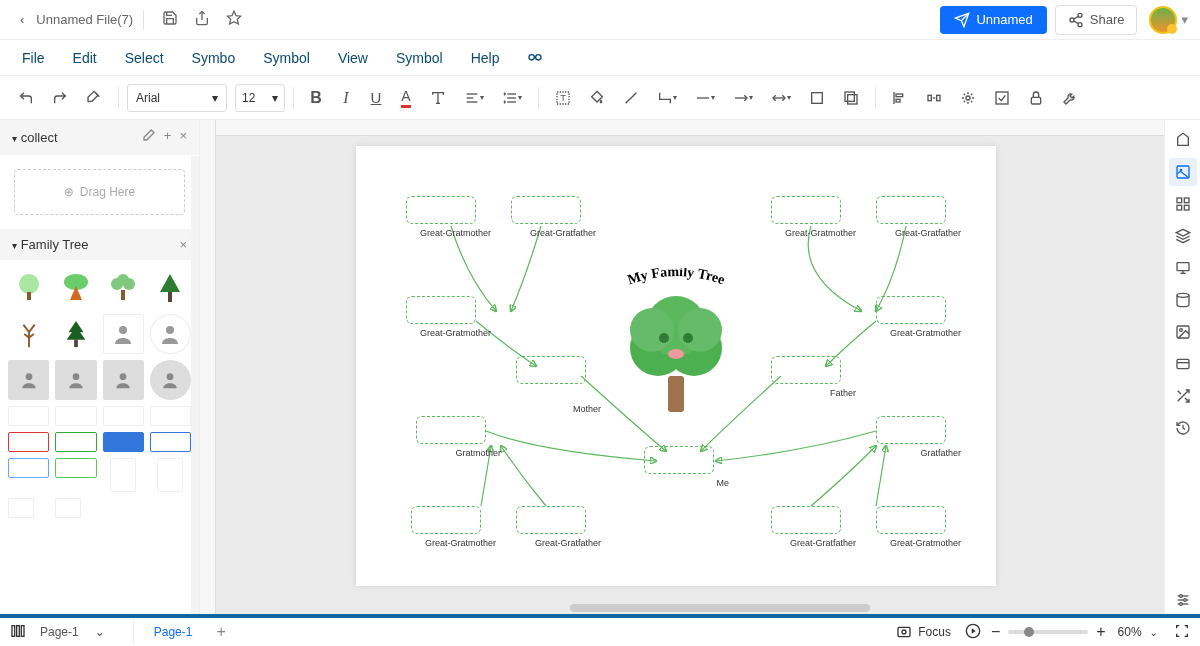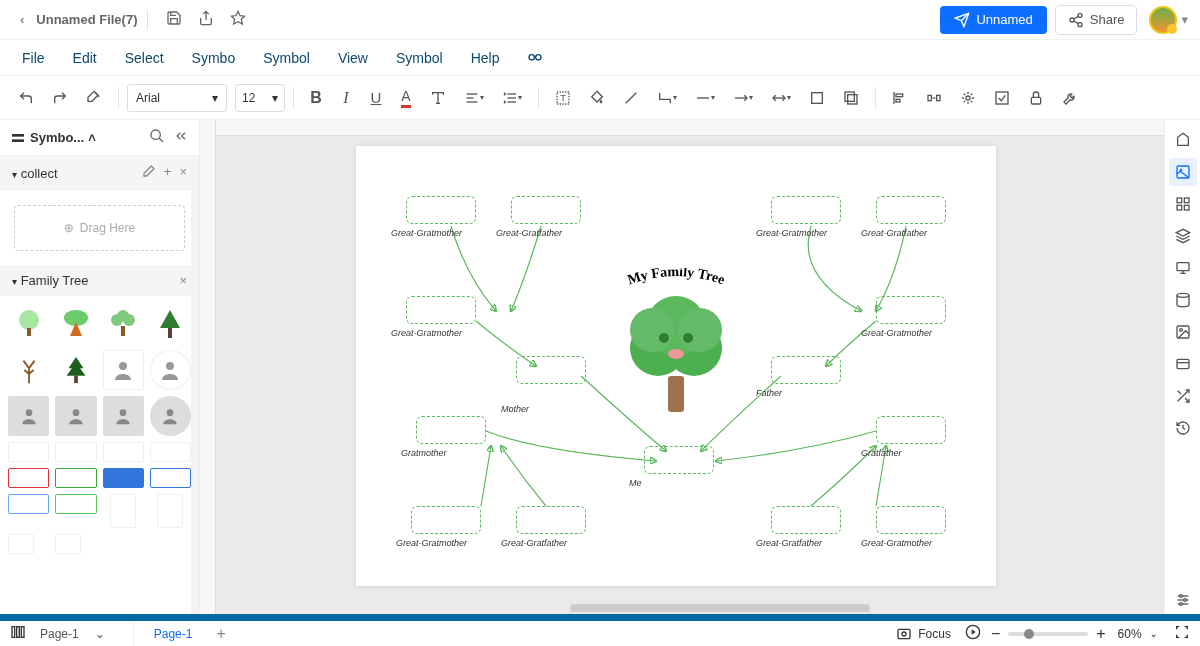--- a/index.html
+++ b/index.html
@@ -1,19 +1,19 @@
 <!DOCTYPE html>
 <html><head>
 <meta charset="utf-8">
 <style>
 * { box-sizing: border-box; margin: 0; padding: 0; }
 body { font-family: -apple-system, "Segoe UI", Arial, sans-serif; font-size: 13px; color: #333; background: #fff; overflow: hidden; width: 1200px; height: 646px; position: relative; }
 .titlebar { height: 40px; display: flex; align-items: center; padding: 0 12px; border-bottom: 1px solid #eee; }
 .titlebar .back { padding: 4px 8px; color: #666; cursor: pointer; }
-.titlebar .filename { margin-left: 4px; font-size: 13px; color: #666; font-weight: bold;}
+.titlebar .filename { margin-left: 4px; font-size: 13px; color: #666;}
 .titlebar .sep { width:1px; height:20px; background:#e3e3e3; margin:0 10px;}
 .titlebar .icon-btn { padding: 6px; color: #666; cursor: pointer; margin: 0 2px;}
 .titlebar .spacer { flex: 1; }
 .btn-publish { background: #0d6efd; color: #fff; border-radius: 4px; padding: 6px 14px; display: flex; align-items: center; gap: 6px; cursor: pointer; font-size:13px;}
 .btn-share { border:1px solid #ddd; border-radius:4px; padding:6px 12px; margin-left:8px; display:flex; align-items:center; gap:6px; cursor:pointer; color:#555; font-size:13px;}
 .avatar { width:28px; height:28px; border-radius:50%; background: linear-gradient(#6ab04c, #f0932b); margin-left:12px; border:2px solid #f1c40f; position:relative;}
 .avatar::after { content:''; position:absolute; right:-2px; bottom:-2px; width:10px; height:10px; background:#fbc531; border-radius:50%;}
 .caret { margin-left:4px; color:#888; }
 .menubar { height: 36px; display: flex; align-items: center; padding: 0 8px; border-bottom: 1px solid #eee;}
 .menubar .menu-item { padding: 4px 14px; cursor: pointer; font-size:14px; color:#0c4a6e;}
@@ -33,29 +33,29 @@
 .drag-here { margin:14px; border:1px dashed #ccc; border-radius:4px; height:46px; display:flex; align-items:center; justify-content:center; color:#aaa; gap:6px; font-size:12px;}
 .symbol-grid { padding:8px; display:grid; grid-template-columns:repeat(4, 1fr); gap:6px;}
 .symbol-cell { height:40px; border:1px solid #eee; border-radius:2px; display:flex; align-items:center; justify-content:center; background:#fff; cursor:pointer;}
 .symbol-cell.noborder { border:none; }
 .canvas-wrap { flex:1; background:#eaeaea; position:relative; overflow:hidden;}
 .ruler-h { position:absolute; top:0; left:0; right:0; height:16px; background:#f7f7f7; border-bottom:1px solid #ddd;}
 .ruler-v { position:absolute; top:0; left:0; bottom:0; width:16px; background:#f7f7f7; border-right:1px solid #ddd;}
 .canvas-scroll { position:absolute; top:16px; left:16px; right:0; bottom:0; overflow:auto;}
 .page { position:absolute; top:10px; left:140px; width:640px; height:440px; background:#fff; box-shadow: 0 0 6px rgba(0,0,0,0.1);}
 .node-box { position:absolute; border:1.5px dashed #5cb85c; border-radius:6px; width:70px; height:28px; }
-.node-label { position:absolute; font-size:9px; color:#333; text-align:left; width:100px;font-style:italic;}
+.node-label { position:absolute; font-size:9px; color:#333; text-align:right; width:100px;}
 .arrow-svg { position:absolute; top:0; left:0; width:100%; height:100%; pointer-events:none;}
 .arrow-svg path { stroke:#5cb85c; stroke-width:1.2; fill:none; marker-end:url(#arrowhead);}
 .tree-title { position:absolute; top:122px; left:50%; transform:translateX(-50%); font-family: 'Comic Sans MS', cursive; font-weight:bold; font-size:14px; }
 .tree-svg { position:absolute; top:140px; left:50%; transform:translateX(-50%);}
 .right-rail { width:36px; background:#fff; border-left:1px solid #eee; display:flex; flex-direction:column; align-items:center; padding-top:6px; gap:4px;}
 .right-rail .rbtn { width:28px; height:28px; display:flex; align-items:center; justify-content:center; color:#555; cursor:pointer; border-radius:3px;}
 .right-rail .rbtn.active { background:#e8f1fd; color:#0d6efd;}
-.statusbar { position:absolute; bottom:0; left:0; right:0; height:32px; border-top:7px solid #0369a1; display:flex; align-items:center; padding:0 10px; font-size:12px; background:#fff;text-align:center;}
+.statusbar { position:absolute; bottom:0; left:0; right:0; height:32px; border-top:4px solid #0369a1; display:flex; align-items:center; padding:0 10px; font-size:12px; background:#fff;text-align:center;}
 .statusbar .page-select { margin-left:6px; border:none; padding:4px 8px; display:flex; align-items:center; gap:16px; color:#555; cursor:pointer;}
 .statusbar .tabs { margin-left:20px; display:flex; align-items:center; gap:8px; border-left:1px solid #eee; padding-left:12px;}
 .statusbar .tab { color:#0d6efd; font-weight:500; padding:4px 8px; cursor:pointer;}
 .statusbar .add-tab { padding:4px 8px; color:#888; cursor:pointer; font-size:16px;}
 .statusbar .spacer { flex:1; }
 .statusbar .focus { display:flex; align-items:center; gap:6px; margin-right:14px; cursor:pointer;}
 .statusbar .zoom { display:flex; align-items:center; gap:8px; }
 .slider { width:80px; height:4px; background:#ddd; border-radius:2px; position:relative;}
 .slider .thumb { position:absolute; left:20%; top:-3px; width:10px; height:10px; background:#888; border-radius:50%;}
 svg.icon { width:16px; height:16px; }
@@ -273,40 +273,20 @@
   <div class="tbtn">
       <svg class="icon" viewBox="0 0 24 24" fill="none" stroke="currentColor" stroke-width="2">
         <path d="M14.7 6.3a4 4 0 0 0-5.4 5.4L3 18l3 3 6.3-6.3a4 4 0 0 0 5.4-5.4L15 12l-3-3z"></path>
       </svg>
     </div>
 </div>
 
 <div class="main">
 
   <div class="left-panel">
-    <div class="lp-header">
-      <div class="title">
-        <svg class="icon" viewBox="0 0 24 24" fill="currentColor">
-            <rect x="3" y="6" width="18" height="4"></rect>
-            <rect x="3" y="14" width="18" height="4"></rect>
-          </svg>
-        <span>Symbo...</span>
-        <span>˄</span>
-      </div>
-      <div class="tools">
-        <span><svg class="icon" viewBox="0 0 24 24" fill="none" stroke="currentColor" stroke-width="2">
-              <circle cx="10" cy="10" r="7"></circle>
-              <line x1="21" y1="21" x2="15" y2="15"></line>
-            </svg></span>
-        <span><svg class="icon" viewBox="0 0 24 24" fill="none" stroke="currentColor" stroke-width="2">
-              <polyline points="11 17 6 12 11 7"></polyline>
-              <polyline points="18 17 13 12 18 7"></polyline>
-            </svg></span>
-      </div>
-    </div>
     <div class="lp-section">
       <div class="lp-sec-head">
         <span><span style="font-size:10px;">▾</span> <span>collect</span></span>
         <span class="icons">
           <span><svg class="icon" viewBox="0 0 24 24" fill="none" stroke="currentColor" stroke-width="2">
                 <path d="M17 3l4 4-11 11H6v-4z"></path>
               </svg></span>
           <span>+</span>
           <span>×</span>
         </span>

